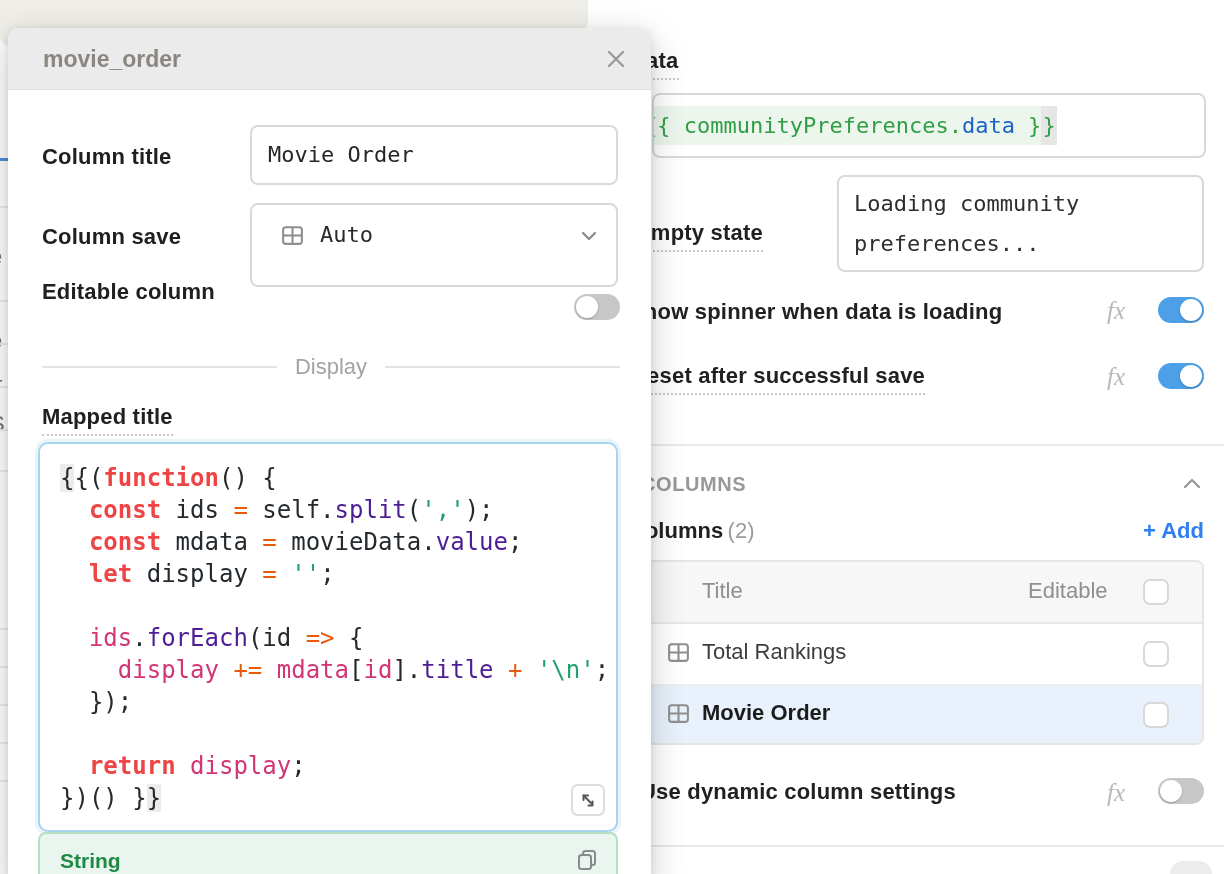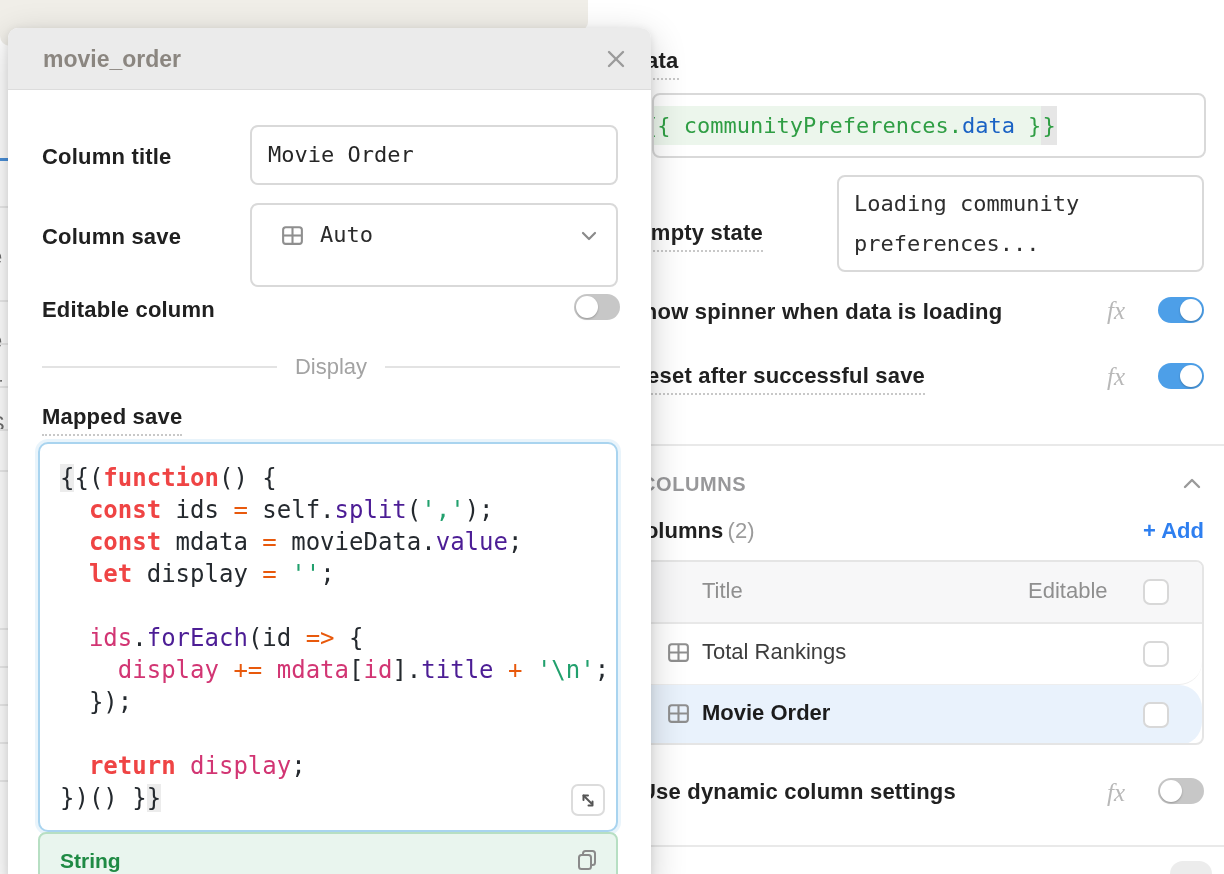--- a/index.html
+++ b/index.html
@@ -41,21 +41,21 @@
   .divider{position:absolute;left:560px;width:664px;height:2px;background:#e9e9e9;}
 
   .section-hdr{position:absolute;font-size:20px;font-weight:700;letter-spacing:.6px;color:#98989a;}
   .cols-label{font-size:22px;font-weight:600;color:#212121;}
   .cols-count{font-size:22px;font-weight:400;color:#9b9b9b;}
   .add-btn{position:absolute;font-size:22px;font-weight:600;color:#2e7ff0;cursor:pointer;}
 
   .col-table{position:absolute;left:620px;top:560px;width:584px;height:185px;border:2px solid #e5e5e5;
     border-radius:8px;background:#fff;box-sizing:border-box;overflow:hidden;}
   .col-thead{position:relative;height:60px;background:#f7f7f8;border-bottom:2px solid #e8e8e8;}
-  .col-row{position:relative;height:60px;border-bottom:1px solid #eeeeee;background:#fff;border-radius:23px;}
+  .col-row{position:relative;height:60px;border-bottom:1px solid #eeeeee;background:#fff;}
   .col-row:last-child{border-bottom:none;}
   .col-row.selected{background:#e9f2fc;}
   .th-text{position:absolute;top:16px;font-size:22px;font-weight:500;color:#8f8f8f;}
   .row-title{position:absolute;left:80px;top:15px;font-size:22px;font-weight:500;color:#3d3d3d;white-space:nowrap;}
   .col-row.selected .row-title{font-weight:700;color:#1c1c1c;}
   .checkbox{position:absolute;width:26px;height:26px;border:2px solid #d8d8d8;border-radius:7px;background:#fff;
     box-sizing:border-box;cursor:pointer;}
   .grid-ic{position:absolute;left:44px;top:16px;}
 
   .pill-cut{position:absolute;left:1170px;top:861px;width:42px;height:26px;border-radius:13px;background:#ececec;}
@@ -225,33 +225,33 @@
         <rect x="3" y="4" width="18" height="16" rx="2.5" fill="none" stroke="#8f8f8f" stroke-width="2"></rect>
         <line x1="3" y1="12" x2="21" y2="12" stroke="#8f8f8f" stroke-width="2"></line>
         <line x1="12" y1="4" x2="12" y2="20" stroke="#8f8f8f" stroke-width="2"></line>
       </svg>
       <span class="val mono">Auto</span>
       <svg class="chev" width="22" height="18" viewBox="0 0 22 18">
         <polyline points="5,6 11,12 17,6" fill="none" stroke="#8a8a8a" stroke-width="2.2" stroke-linecap="round" stroke-linejoin="round"></polyline>
       </svg>
     </div>
 
-    <span class="pop-lbl" style="top:269px;">Editable column</span>
+    <span class="pop-lbl" style="top:251px;">Editable column</span>
     <div class="tgl off" style="left:566px;top:266px;">
       <div class="knob"></div>
     </div>
 
     <div class="disp-divider">
       <div class="rule"></div>
       <span class="txt">Display</span>
       <div class="rule"></div>
     </div>
 
     <span class="pop-lbl" style="top:376px;">
-      <span class="dotted">Mapped save</span>
+      <span class="dotted">Mapped title</span>
     </span>
 
     <div class="editor">
       <div class="code" id="code-lines"><div><span class="tk-plain tk-hl">{</span><span class="tk-plain">{(</span><span class="tk-kw">function</span><span class="tk-plain">() {</span></div><div><span class="tk-plain">  </span><span class="tk-kw">const</span><span class="tk-plain"> ids </span><span class="tk-op">=</span><span class="tk-plain"> self.</span><span class="tk-prop">split</span><span class="tk-plain">(</span><span class="tk-str">','</span><span class="tk-plain">);</span></div><div><span class="tk-plain">  </span><span class="tk-kw">const</span><span class="tk-plain"> mdata </span><span class="tk-op">=</span><span class="tk-plain"> movieData.</span><span class="tk-prop">value</span><span class="tk-plain">;</span></div><div><span class="tk-plain">  </span><span class="tk-kw">let</span><span class="tk-plain"> display </span><span class="tk-op">=</span><span class="tk-plain"> </span><span class="tk-str">''</span><span class="tk-plain">;</span></div><div>&nbsp;</div><div><span class="tk-plain">  </span><span class="tk-var">ids</span><span class="tk-plain">.</span><span class="tk-prop">forEach</span><span class="tk-plain">(id </span><span class="tk-op">=&gt;</span><span class="tk-plain"> {</span></div><div><span class="tk-plain">    </span><span class="tk-var">display</span><span class="tk-plain"> </span><span class="tk-op">+=</span><span class="tk-plain"> </span><span class="tk-var">mdata</span><span class="tk-plain">[</span><span class="tk-var">id</span><span class="tk-plain">].</span><span class="tk-prop">title</span><span class="tk-plain"> </span><span class="tk-op">+</span><span class="tk-plain"> </span><span class="tk-str">'\n'</span><span class="tk-plain">;</span></div><div><span class="tk-plain">  });</span></div><div>&nbsp;</div><div><span class="tk-plain">  </span><span class="tk-kw">return</span><span class="tk-plain"> </span><span class="tk-var">display</span><span class="tk-plain">;</span></div><div><span class="tk-plain">})() }</span><span class="tk-plain tk-hl">}</span></div></div>
       <div class="expand-btn">
         <svg width="20" height="20" viewBox="0 0 20 20">
           <path d="M14.5 11.5 V15.5 H10.5" fill="none" stroke="#555" stroke-width="2" stroke-linecap="round" stroke-linejoin="round"></path>
           <path d="M13.5 13.5 L5.5 5.5" fill="none" stroke="#555" stroke-width="2" stroke-linecap="round"></path>
           <path d="M5.5 10 V5.5 H10" fill="none" stroke="#555" stroke-width="2" stroke-linecap="round" stroke-linejoin="round"></path>
         </svg>

